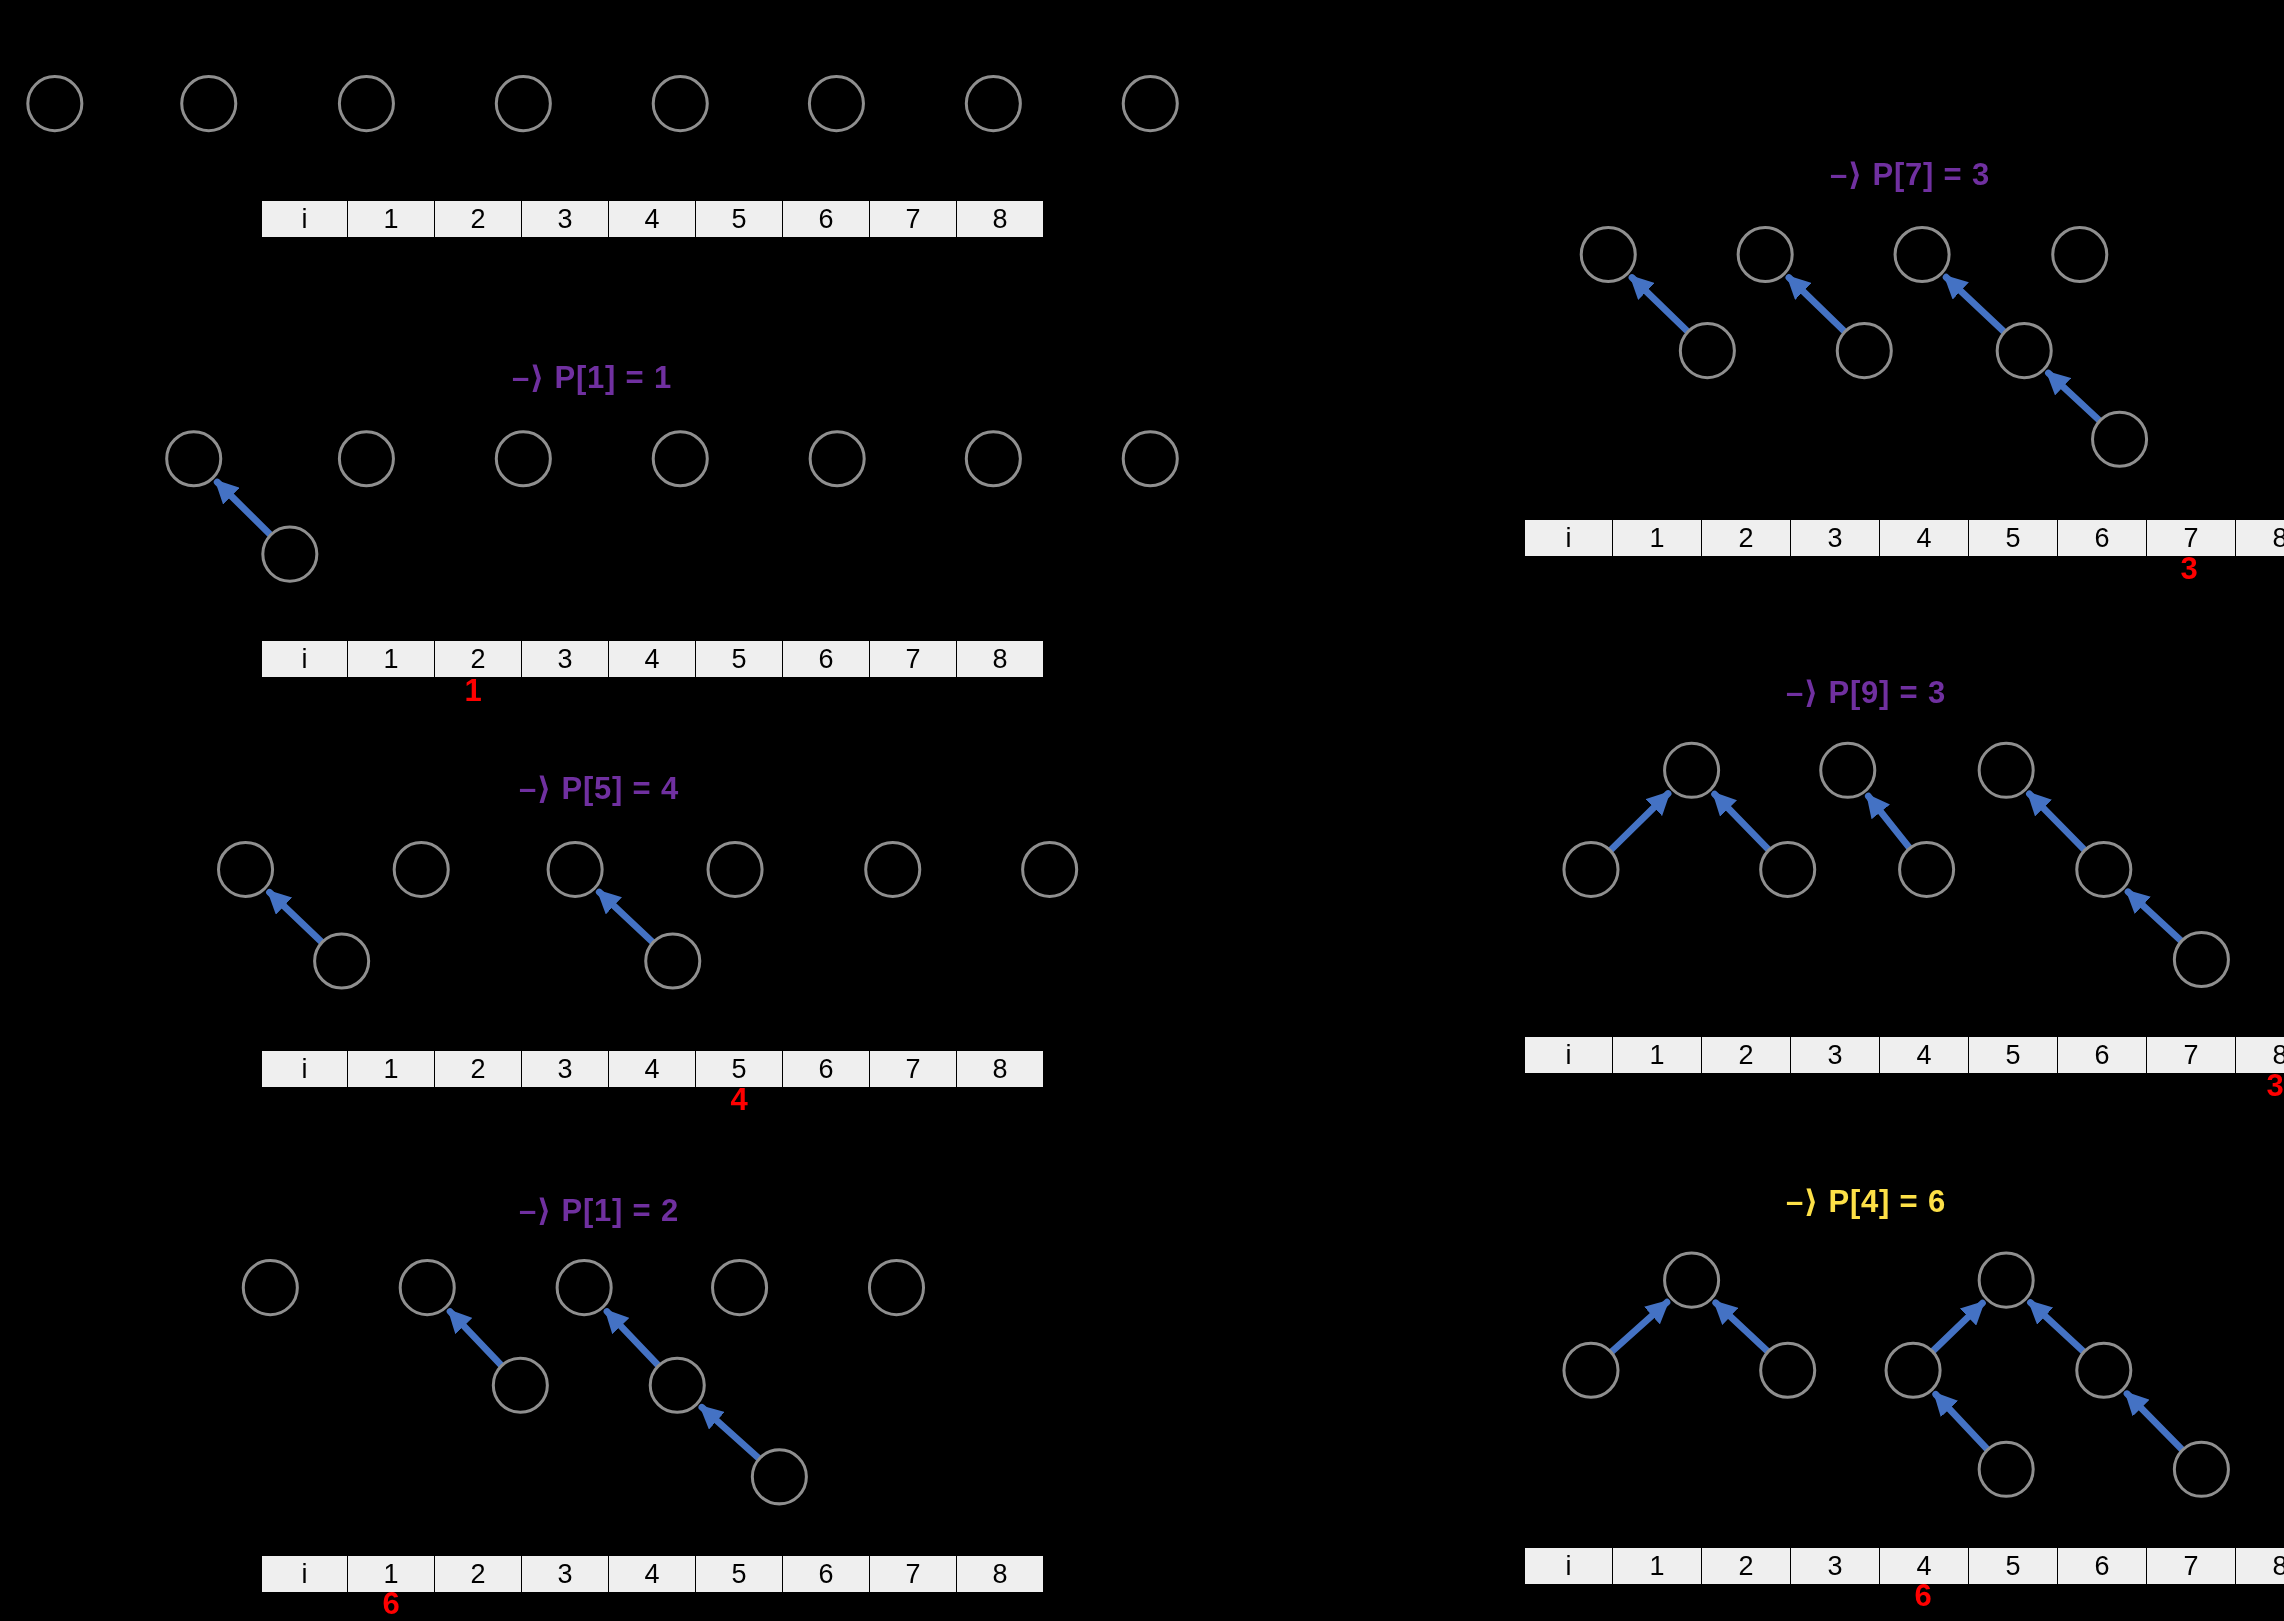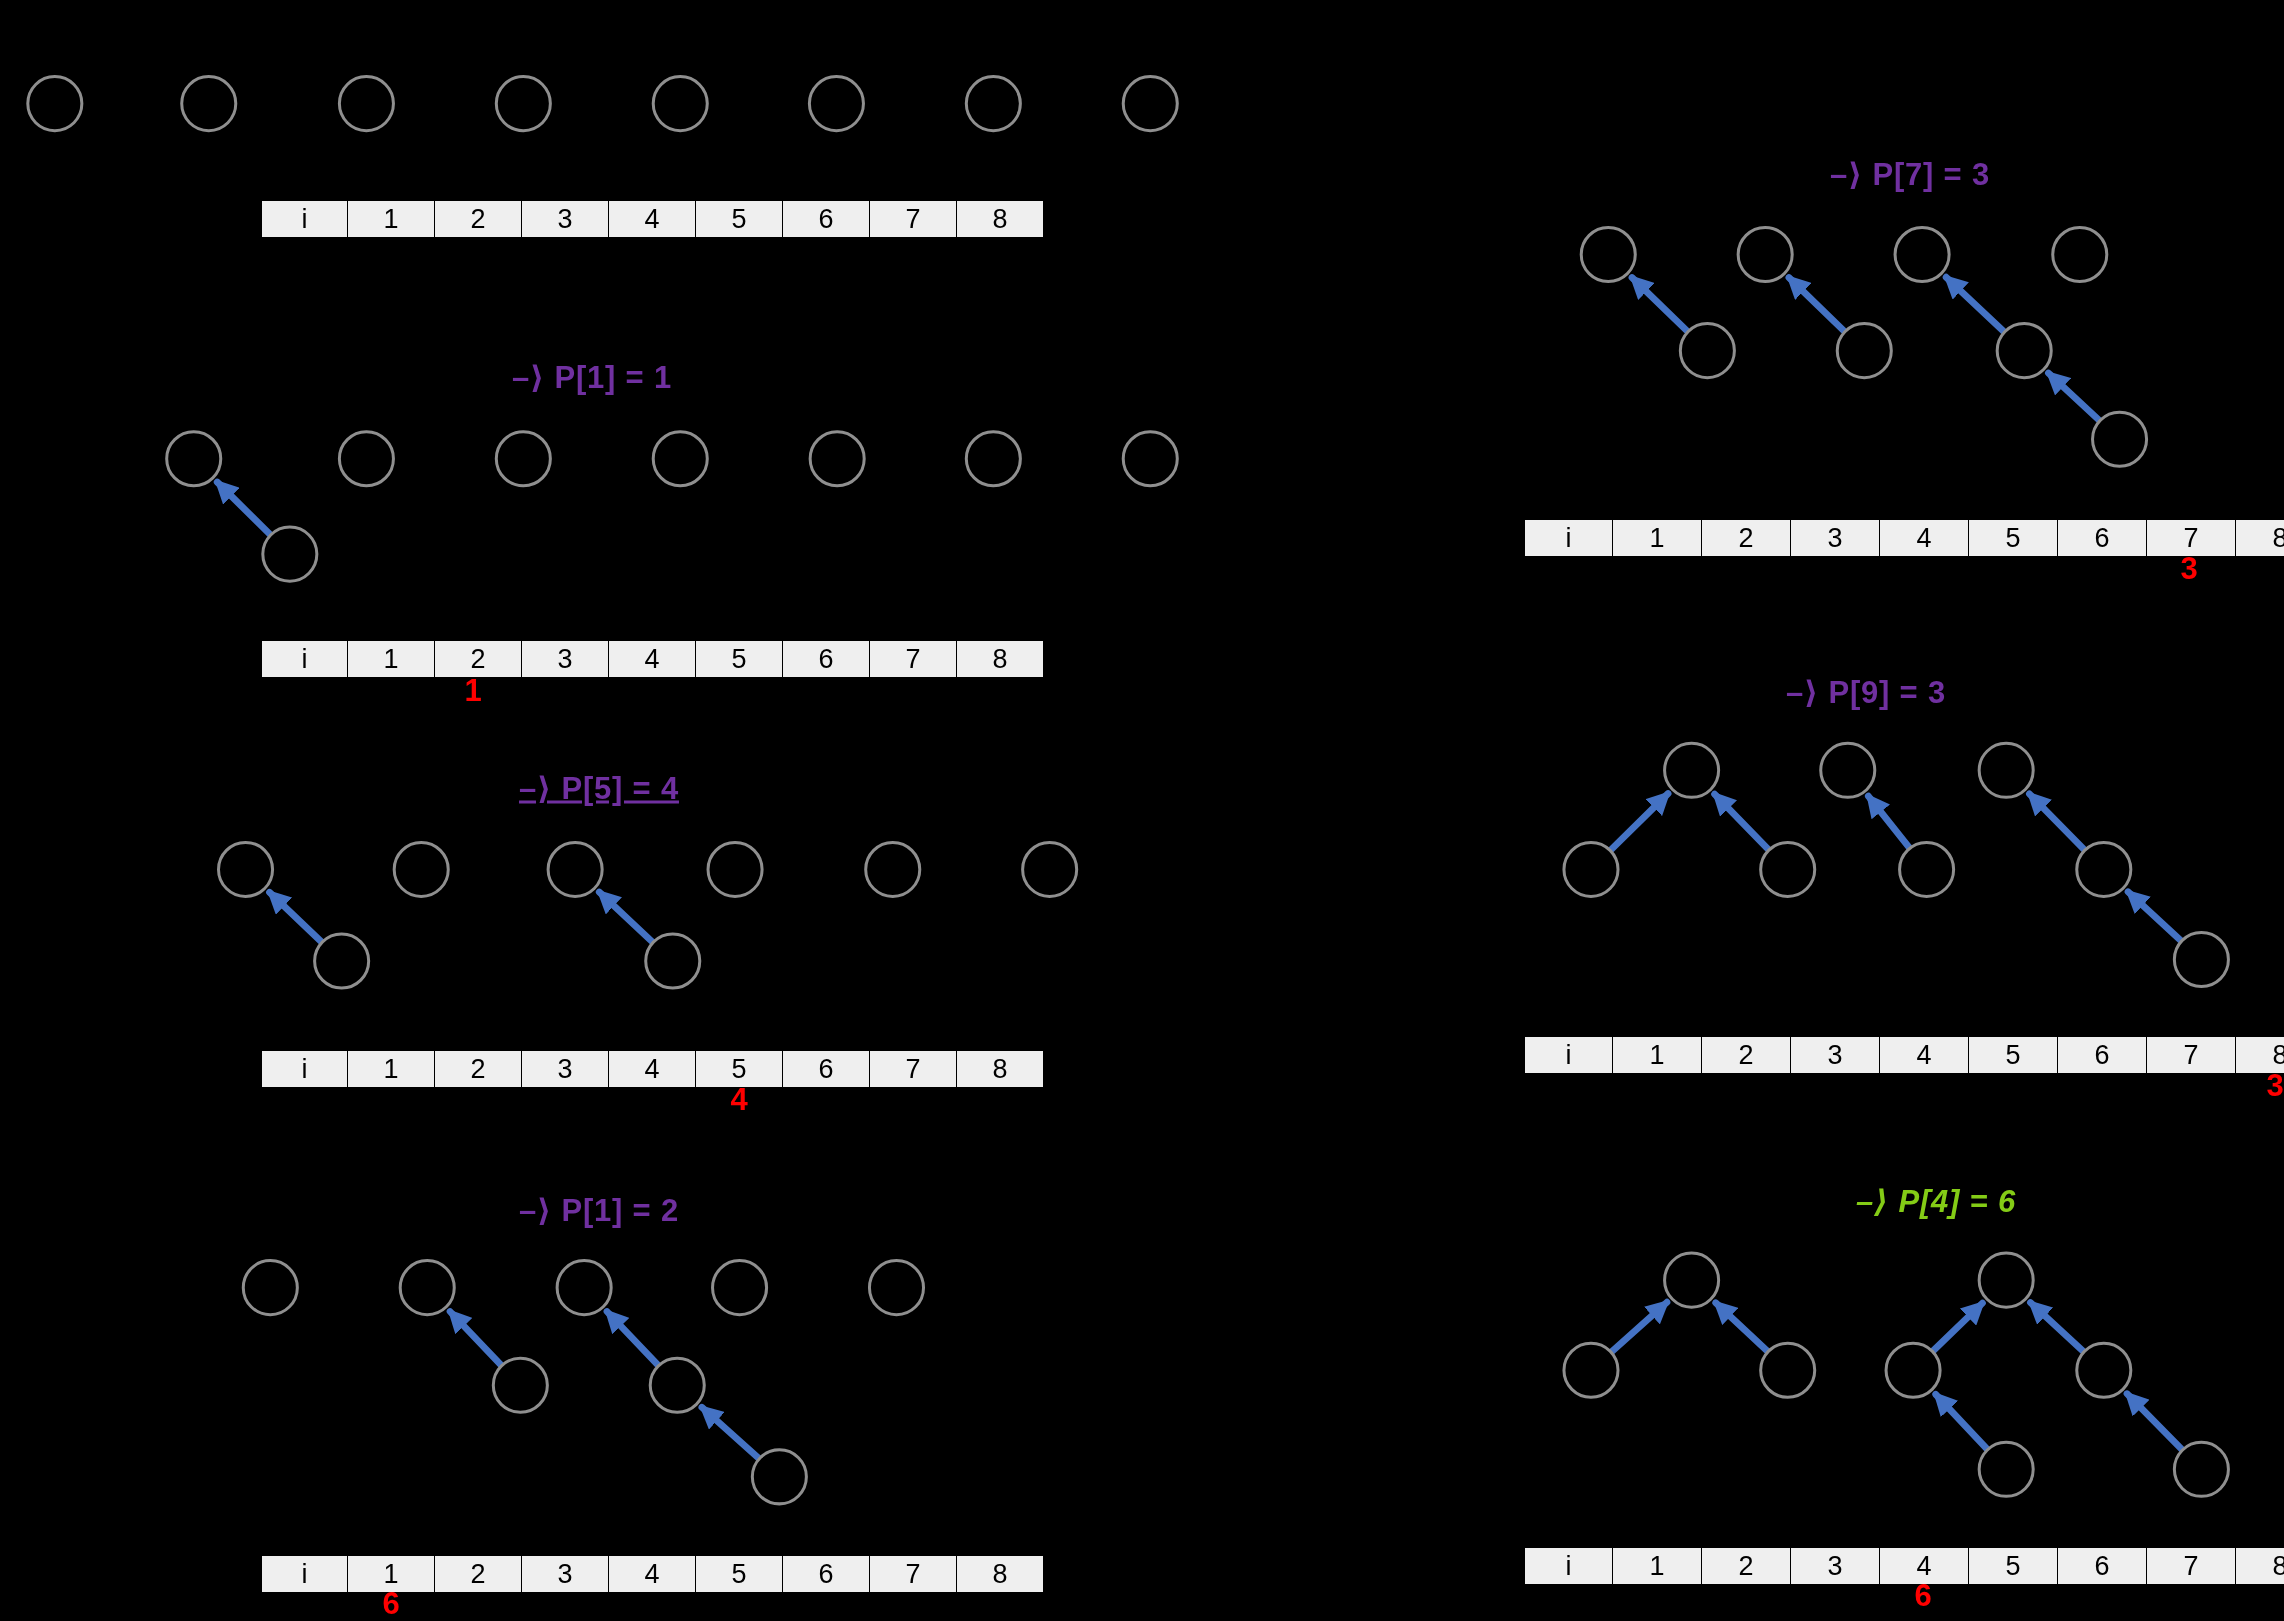--- a/index.html
+++ b/index.html
@@ -151,21 +151,21 @@
         <div class="idx-cell" style="width: 87px; height: 38px; background: rgb(239, 239, 239); color: rgb(0, 0, 0); border-color: rgb(0, 0, 0);">1</div>
         <div class="idx-cell" style="width: 87px; height: 38px; background: rgb(239, 239, 239); color: rgb(0, 0, 0); border-color: rgb(0, 0, 0);">2</div>
         <div class="idx-cell" style="width: 87px; height: 38px; background: rgb(239, 239, 239); color: rgb(0, 0, 0); border-color: rgb(0, 0, 0);">3</div>
         <div class="idx-cell" style="width: 87px; height: 38px; background: rgb(239, 239, 239); color: rgb(0, 0, 0); border-color: rgb(0, 0, 0);">4</div>
         <div class="idx-cell" style="width: 87px; height: 38px; background: rgb(239, 239, 239); color: rgb(0, 0, 0); border-color: rgb(0, 0, 0);">5</div>
         <div class="idx-cell" style="width: 87px; height: 38px; background: rgb(239, 239, 239); color: rgb(0, 0, 0); border-color: rgb(0, 0, 0);">6</div>
         <div class="idx-cell" style="width: 87px; height: 38px; background: rgb(239, 239, 239); color: rgb(0, 0, 0); border-color: rgb(0, 0, 0);">7</div>
         <div class="idx-cell" style="width: 87px; height: 38px; background: rgb(239, 239, 239); color: rgb(0, 0, 0); border-color: rgb(0, 0, 0);">8</div>
       </div>
       <div class="red-annot" style="left: 473px; top: 691px; color: rgb(255, 0, 0);">1</div>
-      <div class="panel-label" style="left: 599px; top: 788px; color: rgb(112, 48, 160); text-decoration: underline;">–⟩ P[5] = 4</div>
+      <div class="panel-label" style="left: 599px; top: 788px; color: rgb(112, 48, 160);">–⟩ P[5] = 4</div>
       <div class="idx-table" style="left: 261px; top: 1050px;">
         <div class="idx-cell" style="width: 87px; height: 38px; background: rgb(239, 239, 239); color: rgb(0, 0, 0); border-color: rgb(0, 0, 0);">i</div>
         <div class="idx-cell" style="width: 87px; height: 38px; background: rgb(239, 239, 239); color: rgb(0, 0, 0); border-color: rgb(0, 0, 0);">1</div>
         <div class="idx-cell" style="width: 87px; height: 38px; background: rgb(239, 239, 239); color: rgb(0, 0, 0); border-color: rgb(0, 0, 0);">2</div>
         <div class="idx-cell" style="width: 87px; height: 38px; background: rgb(239, 239, 239); color: rgb(0, 0, 0); border-color: rgb(0, 0, 0);">3</div>
         <div class="idx-cell" style="width: 87px; height: 38px; background: rgb(239, 239, 239); color: rgb(0, 0, 0); border-color: rgb(0, 0, 0);">4</div>
         <div class="idx-cell" style="width: 87px; height: 38px; background: rgb(239, 239, 239); color: rgb(0, 0, 0); border-color: rgb(0, 0, 0);">5</div>
         <div class="idx-cell" style="width: 87px; height: 38px; background: rgb(239, 239, 239); color: rgb(0, 0, 0); border-color: rgb(0, 0, 0);">6</div>
         <div class="idx-cell" style="width: 87px; height: 38px; background: rgb(239, 239, 239); color: rgb(0, 0, 0); border-color: rgb(0, 0, 0);">7</div>
         <div class="idx-cell" style="width: 87px; height: 38px; background: rgb(239, 239, 239); color: rgb(0, 0, 0); border-color: rgb(0, 0, 0);">8</div>
@@ -203,21 +203,21 @@
         <div class="idx-cell" style="width: 89px; height: 38px; background: rgb(239, 239, 239); color: rgb(0, 0, 0); border-color: rgb(0, 0, 0);">1</div>
         <div class="idx-cell" style="width: 89px; height: 38px; background: rgb(239, 239, 239); color: rgb(0, 0, 0); border-color: rgb(0, 0, 0);">2</div>
         <div class="idx-cell" style="width: 89px; height: 38px; background: rgb(239, 239, 239); color: rgb(0, 0, 0); border-color: rgb(0, 0, 0);">3</div>
         <div class="idx-cell" style="width: 89px; height: 38px; background: rgb(239, 239, 239); color: rgb(0, 0, 0); border-color: rgb(0, 0, 0);">4</div>
         <div class="idx-cell" style="width: 89px; height: 38px; background: rgb(239, 239, 239); color: rgb(0, 0, 0); border-color: rgb(0, 0, 0);">5</div>
         <div class="idx-cell" style="width: 89px; height: 38px; background: rgb(239, 239, 239); color: rgb(0, 0, 0); border-color: rgb(0, 0, 0);">6</div>
         <div class="idx-cell" style="width: 89px; height: 38px; background: rgb(239, 239, 239); color: rgb(0, 0, 0); border-color: rgb(0, 0, 0);">7</div>
         <div class="idx-cell" style="width: 89px; height: 38px; background: rgb(239, 239, 239); color: rgb(0, 0, 0); border-color: rgb(0, 0, 0);">8</div>
       </div>
       <div class="red-annot" style="left: 2275px; top: 1086px; color: rgb(255, 0, 0);">3</div>
-      <div class="panel-label" style="left: 1936px; top: 1201px; color: #84cc16; font-style: italic;">–⟩ P[4] = 6</div>
+      <div class="panel-label" style="left: 1866px; top: 1201px; color: #fde047;">–⟩ P[4] = 6</div>
       <div class="idx-table" style="left: 1524px; top: 1547px;">
         <div class="idx-cell" style="width: 89px; height: 38px; background: rgb(239, 239, 239); color: rgb(0, 0, 0); border-color: rgb(0, 0, 0);">i</div>
         <div class="idx-cell" style="width: 89px; height: 38px; background: rgb(239, 239, 239); color: rgb(0, 0, 0); border-color: rgb(0, 0, 0);">1</div>
         <div class="idx-cell" style="width: 89px; height: 38px; background: rgb(239, 239, 239); color: rgb(0, 0, 0); border-color: rgb(0, 0, 0);">2</div>
         <div class="idx-cell" style="width: 89px; height: 38px; background: rgb(239, 239, 239); color: rgb(0, 0, 0); border-color: rgb(0, 0, 0);">3</div>
         <div class="idx-cell" style="width: 89px; height: 38px; background: rgb(239, 239, 239); color: rgb(0, 0, 0); border-color: rgb(0, 0, 0);">4</div>
         <div class="idx-cell" style="width: 89px; height: 38px; background: rgb(239, 239, 239); color: rgb(0, 0, 0); border-color: rgb(0, 0, 0);">5</div>
         <div class="idx-cell" style="width: 89px; height: 38px; background: rgb(239, 239, 239); color: rgb(0, 0, 0); border-color: rgb(0, 0, 0);">6</div>
         <div class="idx-cell" style="width: 89px; height: 38px; background: rgb(239, 239, 239); color: rgb(0, 0, 0); border-color: rgb(0, 0, 0);">7</div>
         <div class="idx-cell" style="width: 89px; height: 38px; background: rgb(239, 239, 239); color: rgb(0, 0, 0); border-color: rgb(0, 0, 0);">8</div>

